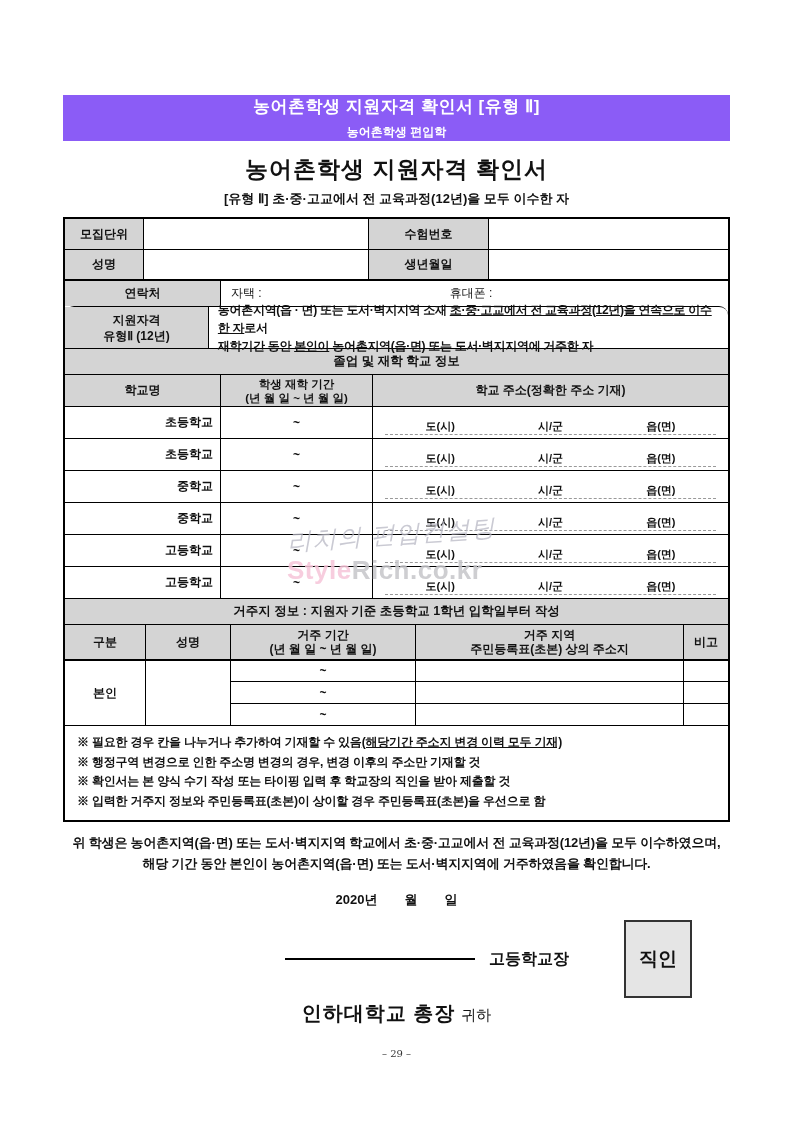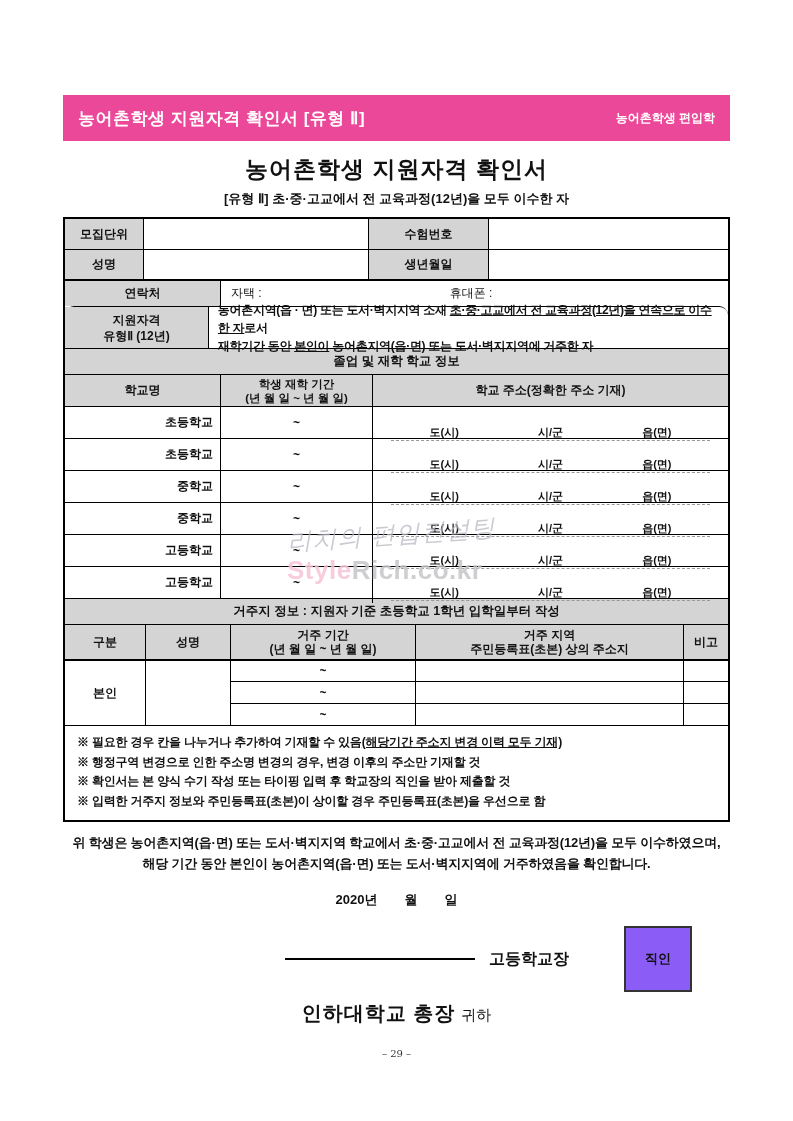--- a/index.html
+++ b/index.html
@@ -6,23 +6,24 @@
   html,body { background:#e9e9e9; }
   .page {
     position:relative; width:793px; height:1121px; background:#ffffff;
     font-family:"Liberation Sans", sans-serif; color:#111; overflow:hidden;
     margin:0 auto;
   }
   .content { position:absolute; left:63px; top:95px; width:667px; }
 
   
   .banner {
-    height:46px; background:#ec4899; color:#fff;
+    height:46px; background:#8b5cf6; color:#fff;
     display:flex; justify-content:space-between; align-items:center;
     padding:0 15px;
+    flex-direction:column;
   }
   .banner-title { font-size:17px; font-weight:bold; letter-spacing:0.5px; }
   .banner-right { font-size:12px; font-weight:bold; }
 
   
   .doc-title { margin-top:13px; text-align:center; font-size:23px; font-weight:bold; letter-spacing:1px; }
   .doc-subtitle { margin-top:5px; text-align:center; font-size:13px; font-weight:bold; }
 
   
   .tbl { margin-top:9px; border:2px solid #000; font-size:12px; }
@@ -51,21 +52,21 @@
     display:flex; align-items:center; justify-content:center;
     font-weight:bold; font-size:12.5px;
   }
 
   
   .sch-hdr { height:32px; }
   .sch-hdr .two-line { flex-direction:column; line-height:14px; font-size:11.5px; }
   .sch-row { height:32px; }
   .sch-name { justify-content:flex-end; padding-right:7px; font-weight:bold; }
   .tilde { justify-content:center; font-weight:bold; }
-  .addr-cell { flex-direction:column; align-items:stretch; padding:18px; }
+  .addr-cell { flex-direction:column; align-items:stretch; padding:12px; }
   .addr-top {
     height:16px; display:grid; grid-template-columns:1fr 1fr 1fr;
     align-items:end; border-bottom:1px dashed #999;
     font-size:11px; font-weight:bold; text-align:center; padding-bottom:1px;
   }
   .addr-bottom { flex:1 1 auto; }
 
   
   .res-grid { display:grid; grid-template-columns:80px 85px 185px 1fr 45px; grid-auto-rows:auto; border-top:1px solid #000; }
   .g { border-left:1px solid #000; display:flex; align-items:center; justify-content:center; }
@@ -81,23 +82,23 @@
   
   .notes { border-top:1px solid #000; padding:7px 12px 9px 12px; line-height:19.5px; font-size:12px; font-weight:bold; letter-spacing:-0.2px; }
 
   
   .statement { margin-top:10px; text-align:center; font-size:13px; font-weight:bold; line-height:21px; letter-spacing:-0.2px; }
   .date-row { margin-top:17px; display:flex; justify-content:center; gap:27px; font-size:13px; font-weight:bold; }
   .sig-row { margin-top:15px; height:70px; display:flex; align-items:center; }
   .sig-line { width:190px; margin-left:222px; border-bottom:2px solid #000; height:1px; }
   .sig-label { margin-left:14px; font-size:16px; font-weight:bold; }
   .stamp-box {
-    margin-left:auto; margin-right:38px; width:68px; height:66px;
+    margin-left:auto; margin-right:38px; width:68px; height:78px;
     border:2px solid #333; display:flex; align-items:center; justify-content:center;
-    font-size:13px; font-weight:bold; background:#8b5cf6;
+    font-size:19px; font-weight:bold; background:#e5e5e5;
   }
   .recipient { margin-top:6px; text-align:center; }
   .recipient-bold { font-size:20px; font-weight:bold; letter-spacing:1px; }
   .recipient-suffix { font-size:15px; margin-left:6px; }
   .page-num { position:absolute; left:0; top:1048px; width:100%; text-align:center; font-family:"DejaVu Serif", serif; font-size:10px; color:#333; }
 
   
   .watermark { position:absolute; left:287px; top:519px; width:200px; pointer-events:none; }
   .wm-script {
     font-family:"DejaVu Serif", serif; font-style:italic; font-size:24px;

